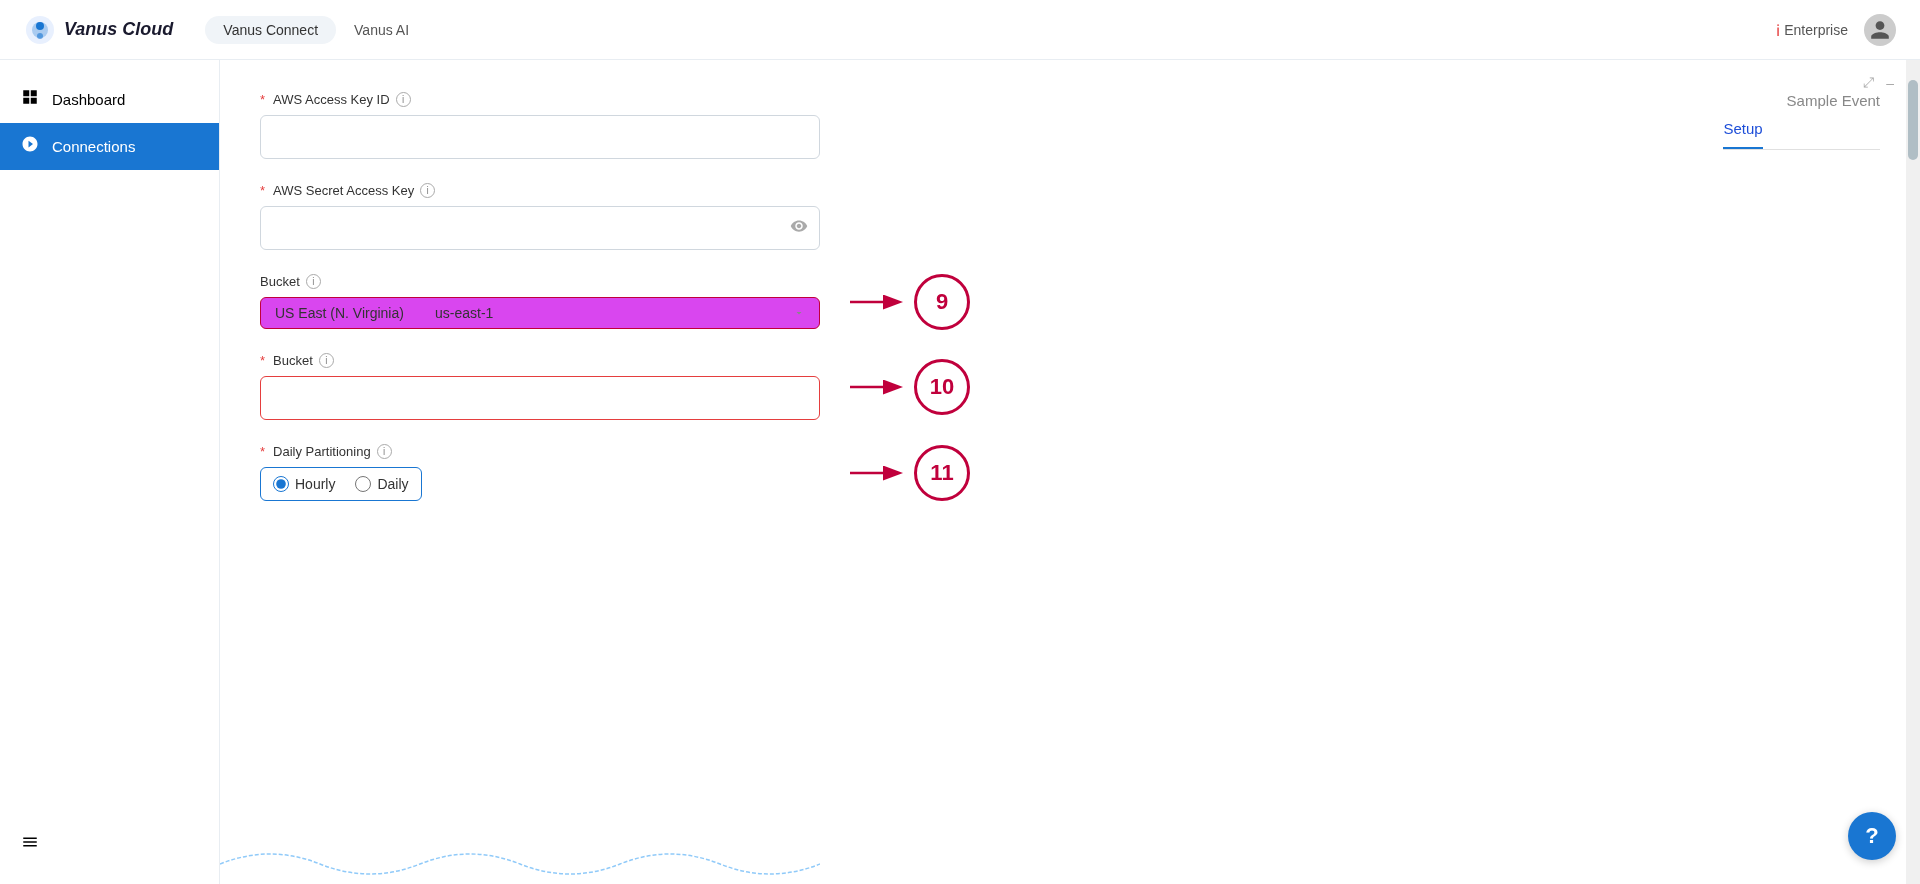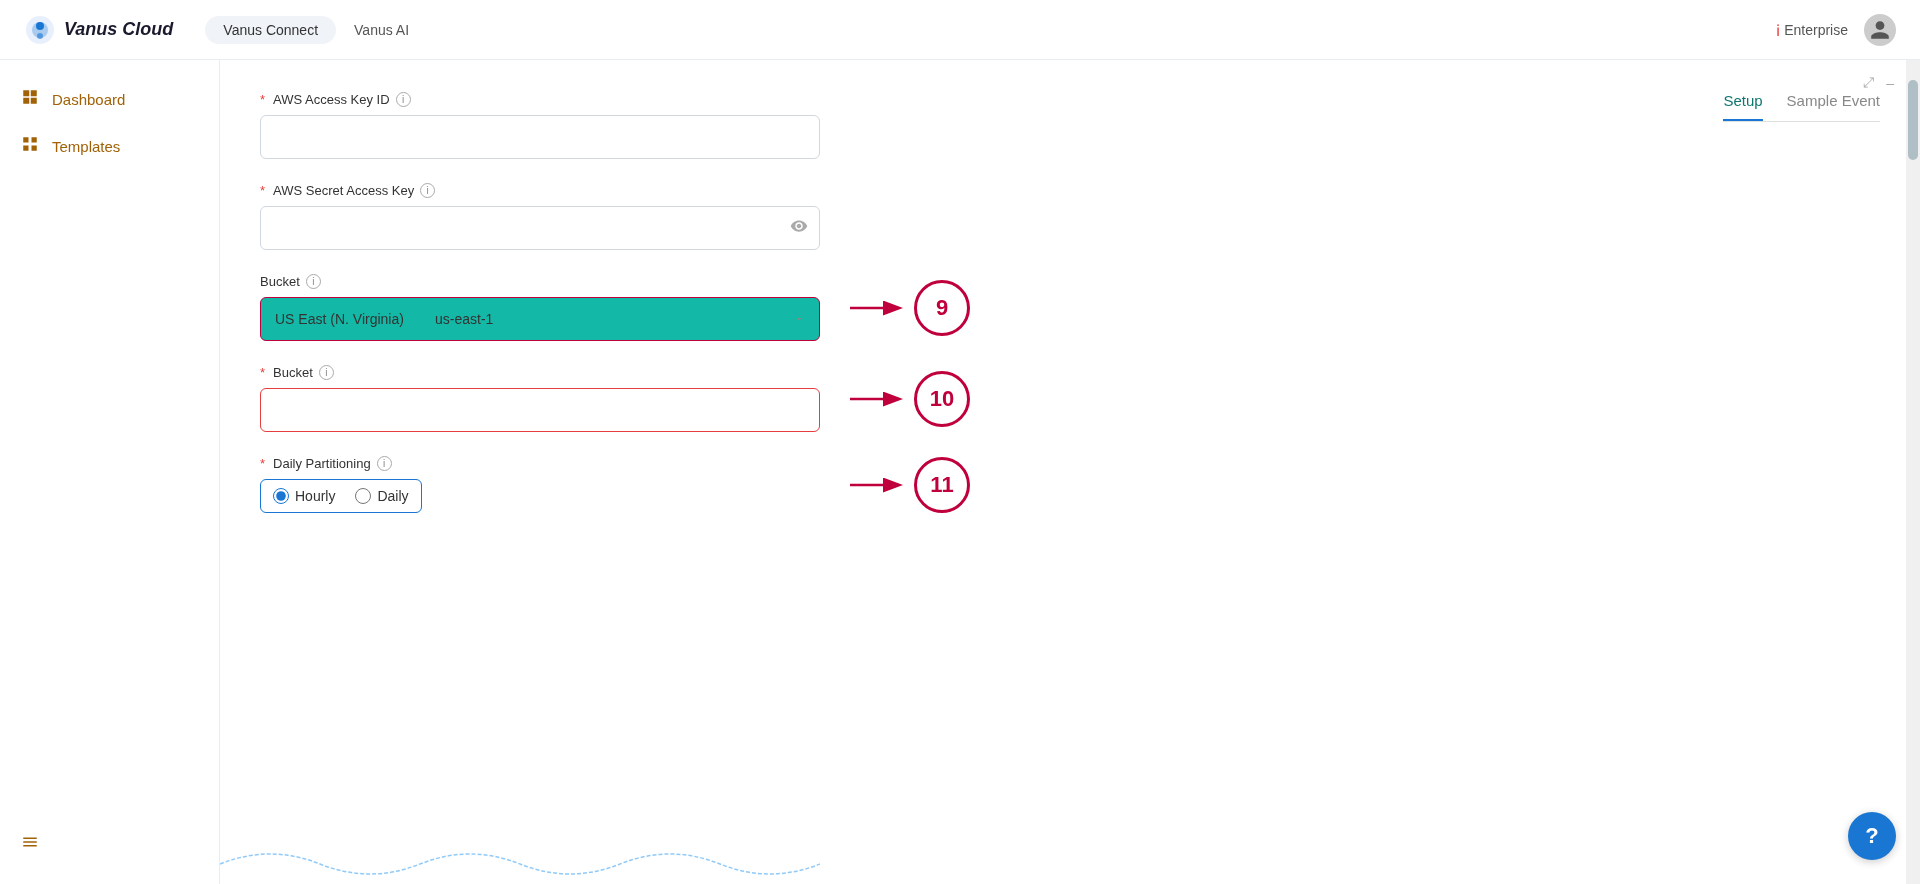--- a/index.html
+++ b/index.html
@@ -95,21 +95,21 @@
       display: flex;
       flex-direction: column;
       flex-shrink: 0;
     }
     .sidebar-item {
       display: flex;
       align-items: center;
       gap: 12px;
       padding: 12px 20px;
       cursor: pointer;
-      color: #a16207;
+      color: #000000;
       font-size: 15px;
       font-weight: 400;
       border-radius: 0;
       transition: background 0.15s;
     }
     .sidebar-item.active {
       background: #1976d2;
       color: #fff;
     }
     .sidebar-item .icon {
@@ -146,22 +146,23 @@
       right: 40px;
     }
     .form-tab {
       font-size: 15px;
       padding-bottom: 10px;
       cursor: pointer;
       color: #888;
       border-bottom: 2px solid transparent;
     }
     .form-tab.active {
-      color: #0f766e;
+      color: #1d4ed8;
       border-bottom: 2px solid #1976d2;
+      margin-top: 28px;
     }
 
     
     .form-section {
       max-width: 560px;
       margin-top: 0;
     }
     .field-group {
       margin-bottom: 24px;
     }
@@ -311,28 +312,28 @@
       align-items: center;
       justify-content: center;
       cursor: pointer;
       box-shadow: 0 2px 8px rgba(0,0,0,0.2);
       border: none;
       z-index: 100;
     }
 
     .region-select-display {
       width: 100%;
-      height: 44px;
+      height: 32px;
       border: 1.5px solid #c0003c;
       border-radius: 6px;
       padding: 0 14px;
       font-size: 14px;
       color: #333;
       outline: none;
-      background: #14b8a6;
+      background: #d946ef;
       display: flex;
       align-items: center;
       justify-content: space-between;
       cursor: pointer;
     }
   </style>
 </head>
 <body>
 
 <nav class="top-nav">
@@ -366,27 +367,27 @@
 
   <aside class="sidebar">
     <div class="sidebar-item">
       <span class="icon">
         <svg width="18" height="18" viewBox="0 0 24 24" fill="currentColor">
             <path d="M3 3h8v8H3zm10 0h8v8h-8zM3 13h8v8H3zm10 0h8v8h-8z"></path>
           </svg>
       </span>
       <span>Dashboard</span>
     </div>
-    <div class="sidebar-item">
+    <div class="sidebar-item active">
       <span class="icon">
         <svg width="18" height="18" viewBox="0 0 24 24" fill="currentColor">
-            <path d="M3 3h7v7H3zm0 11h7v7H3zm11-11h7v7h-7zm0 11h7v7h-7z"></path>
+            <path d="M12 2C6.48 2 2 6.48 2 12s4.48 10 10 10 10-4.48 10-10S17.52 2 12 2zm-2 14.5v-9l6 4.5-6 4.5z"></path>
           </svg>
       </span>
-      <span>Templates</span>
+      <span>Connections</span>
     </div>
     <div class="sidebar-spacer"></div>
     <div class="sidebar-item">
       <span class="icon">
         <svg width="18" height="18" viewBox="0 0 24 24" fill="currentColor">
             <path d="M3 18h18v-2H3v2zm0-5h18v-2H3v2zm0-7v2h18V6H3z"></path>
           </svg>
       </span>
     </div>
   </aside>

